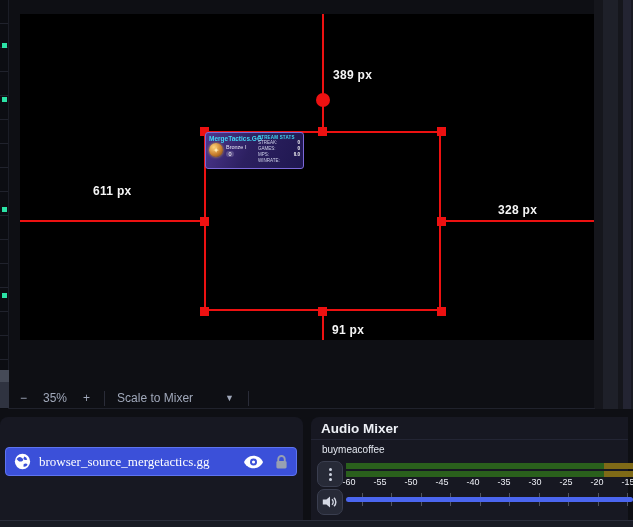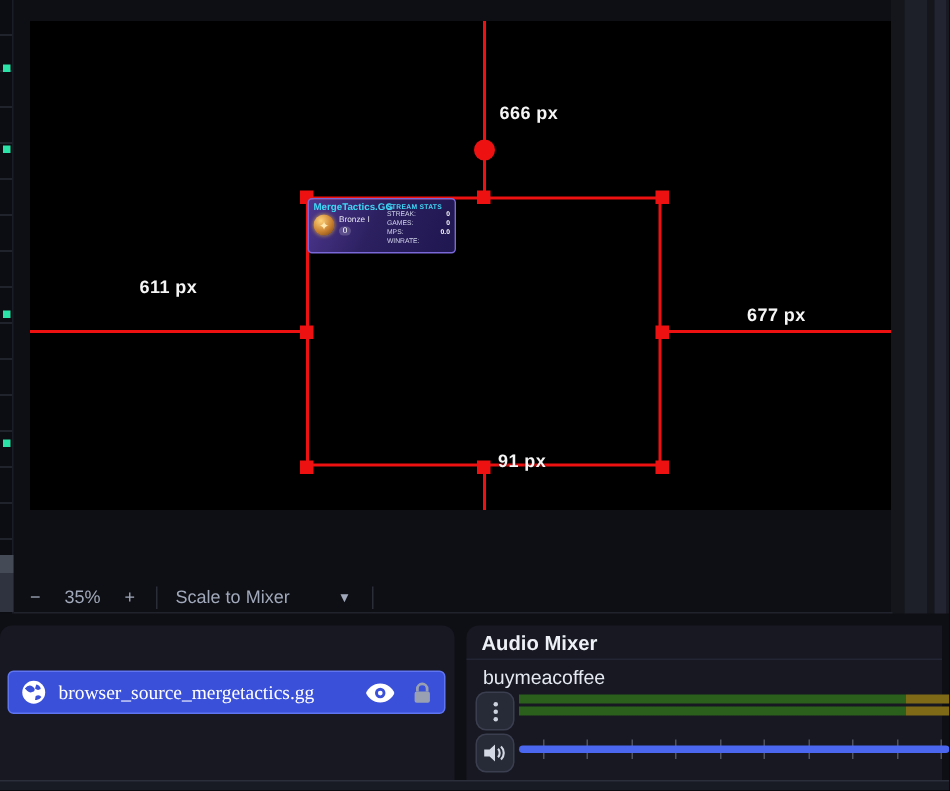--- a/index.html
+++ b/index.html
@@ -65,21 +65,21 @@
     padding:0 10px;position:relative;}
   .panel-title{font-size:13.5px;font-weight:bold;color:#edf0f6;}
   .popout{position:absolute;right:9px;top:5px;width:14px;height:14px;}
 
   .source-row{position:absolute;left:5px;top:30px;width:292px;height:29px;background:#3b50d9;
     border:1px solid #5e74f0;border-radius:4px;display:flex;align-items:center;padding:0 8px;gap:8px;}
   .source-name{flex:1;font-size:13px;color:#ffffff;white-space:nowrap;overflow:hidden;font-family:Liberation Serif, serif;}
   .row-icon{display:flex;align-items:center;}
 
   
-  .mix-name{position:absolute;left:11px;top:27px;font-size:13px;color:#e4e8f0;}
+  .mix-name{position:absolute;left:11px;top:27px;font-size:10px;color:#e4e8f0;}
   .sq-btn{position:absolute;left:6px;width:26px;height:26px;background:#272a37;border:1px solid #3a3e4f;
     border-radius:7px;display:flex;align-items:center;justify-content:center;flex-direction:column;gap:2px;}
   .kebab-btn{top:44px;}
   .speaker-btn{top:72px;}
   .kdot{width:3px;height:3px;border-radius:50%;background:#cdd2df;}
   .meter-bar{position:absolute;left:35px;width:287px;height:6px;
     background:linear-gradient(90deg,#2a601c 0,#2a601c 258px,#7f6a17 258px,#7f6a17 100%);}
   .meter-1{top:46px;}
   .meter-2{top:54px;}
   .db-row{position:absolute;left:0;top:60px;width:322px;height:11px;}
@@ -166,24 +166,24 @@
   <div class="sel-rect"></div>
   <div class="handle" style="left:200px;top:127px"></div>
   <div class="handle" style="left:318px;top:127px"></div>
   <div class="handle" style="left:437px;top:127px"></div>
   <div class="handle" style="left:200px;top:217px"></div>
   <div class="handle" style="left:437px;top:217px"></div>
   <div class="handle" style="left:200px;top:307px"></div>
   <div class="handle" style="left:318px;top:307px"></div>
   <div class="handle" style="left:437px;top:307px"></div>
 
-  <div class="meas-label" style="left:333px;top:68px">666 px</div>
+  <div class="meas-label" style="left:333px;top:68px">389 px</div>
   <div class="meas-label" style="left:93px;top:184px">611 px</div>
-  <div class="meas-label" style="left:498px;top:203px">677 px</div>
-  <div class="meas-label" style="left:332px;top:300px">91 px</div>
+  <div class="meas-label" style="left:498px;top:203px">328 px</div>
+  <div class="meas-label" style="left:332px;top:323px">91 px</div>
 
   <div class="statusbar">
     <span class="sb-btn">−</span>
     <span style="margin:0 14px">35%</span>
     <span class="sb-btn">+</span>
     <span class="sb-sep"></span>
     <span>Scale to Mixer</span>
     <span class="sb-arrow" style="margin:0 14px 0 32px">▼</span>
     <span class="sb-sep" style="margin:0"></span>
   </div>
@@ -231,20 +231,32 @@
       <svg width="16" height="14" viewBox="0 0 20 16">
         <polygon points="1,5 5.5,5 10,1 10,15 5.5,11 1,11" fill="#d4d8e4"></polygon>
         <path d="M12.5,4.5 a5,5 0 0 1 0,7" stroke="#d4d8e4" stroke-width="1.8" fill="none"></path>
         <path d="M15,2.6 a7.5,7.5 0 0 1 0,10.8" stroke="#d4d8e4" stroke-width="1.8" fill="none"></path>
       </svg>
     </div>
 
     <div class="meter-bar meter-1"></div>
     <div class="meter-bar meter-2"></div>
 
+    <div class="db-row">
+      <span class="db-label">-60</span>
+      <span class="db-label">-55</span>
+      <span class="db-label">-50</span>
+      <span class="db-label">-45</span>
+      <span class="db-label">-40</span>
+      <span class="db-label">-35</span>
+      <span class="db-label">-30</span>
+      <span class="db-label">-25</span>
+      <span class="db-label">-20</span>
+      <span class="db-label">-15</span>
+    </div>
 
     <div class="slider-ticks">
       <span class="s-tick"></span>
         <span class="s-tick"></span>
         <span class="s-tick"></span>
       <span class="s-tick"></span>
         <span class="s-tick"></span>
         <span class="s-tick"></span>
       <span class="s-tick"></span>
         <span class="s-tick"></span>

